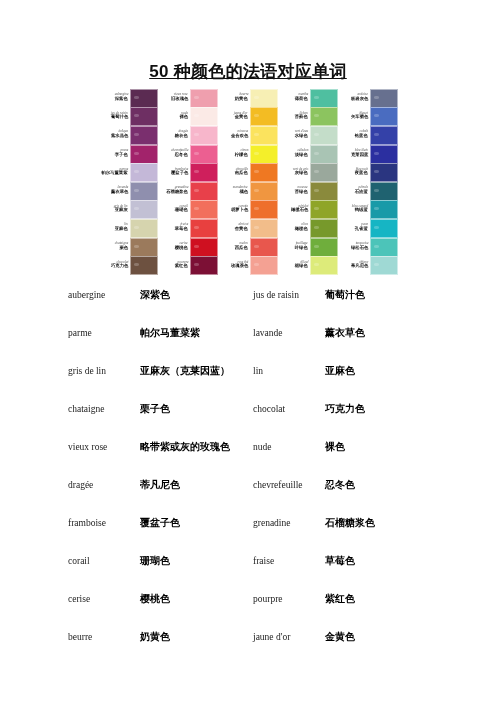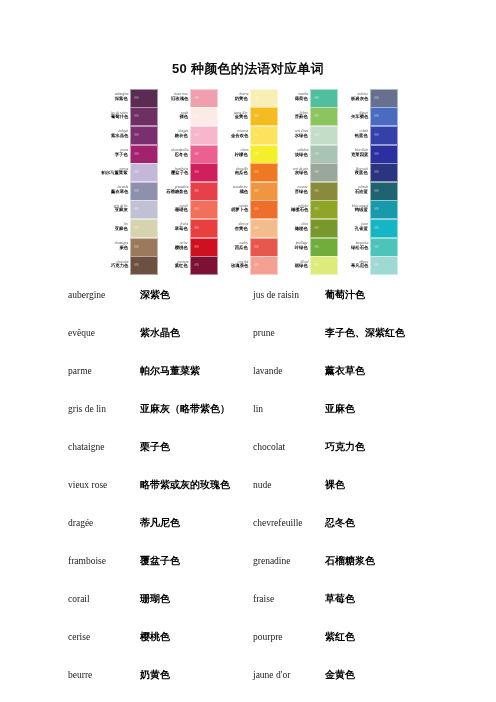--- a/index.html
+++ b/index.html
@@ -42,25 +42,26 @@
     color: #f4f4f4;
     letter-spacing: 1px;
     user-select: none;
   }
   .doc-title {
     position: absolute;
     top: 60px;
     left: 0;
     width: 496px;
     text-align: center;
-    font-size: 13px;
+    font-size: 17px;
     font-weight: bold;
     font-family: "Liberation Sans", "DejaVu Sans", sans-serif;
     color: #101010;
     letter-spacing: 0.3px;
+    text-decoration: underline;
   }
 
   
   .chart {
     position: absolute;
     top: 88px;
     left: 100px;
     width: 300px;
     display: flex;
     flex-direction: row;
@@ -535,42 +536,32 @@
           <div class="wl-fr">aubergine</div>
           <div class="wl-zh">深紫色</div>
         </div>
         <div class="wl-cell">
           <div class="wl-fr">jus de raisin</div>
           <div class="wl-zh">葡萄汁色</div>
         </div>
       </div>
       <div class="wl-row">
         <div class="wl-cell">
-          <div class="wl-fr">evêque</div>
-          <div class="wl-zh">紫水晶色</div>
-        </div>
-        <div class="wl-cell">
-          <div class="wl-fr">prune</div>
-          <div class="wl-zh">李子色、深紫红色</div>
-        </div>
-      </div>
-      <div class="wl-row">
-        <div class="wl-cell">
           <div class="wl-fr">parme</div>
           <div class="wl-zh">帕尔马董菜紫</div>
         </div>
         <div class="wl-cell">
           <div class="wl-fr">lavande</div>
           <div class="wl-zh">薰衣草色</div>
         </div>
       </div>
       <div class="wl-row">
         <div class="wl-cell">
           <div class="wl-fr">gris de lin</div>
-          <div class="wl-zh">亚麻灰（略带紫色）</div>
+          <div class="wl-zh">亚麻灰（克莱因蓝）</div>
         </div>
         <div class="wl-cell">
           <div class="wl-fr">lin</div>
           <div class="wl-zh">亚麻色</div>
         </div>
       </div>
       <div class="wl-row">
         <div class="wl-cell">
           <div class="wl-fr">chataigne</div>
           <div class="wl-zh">栗子色</div>

